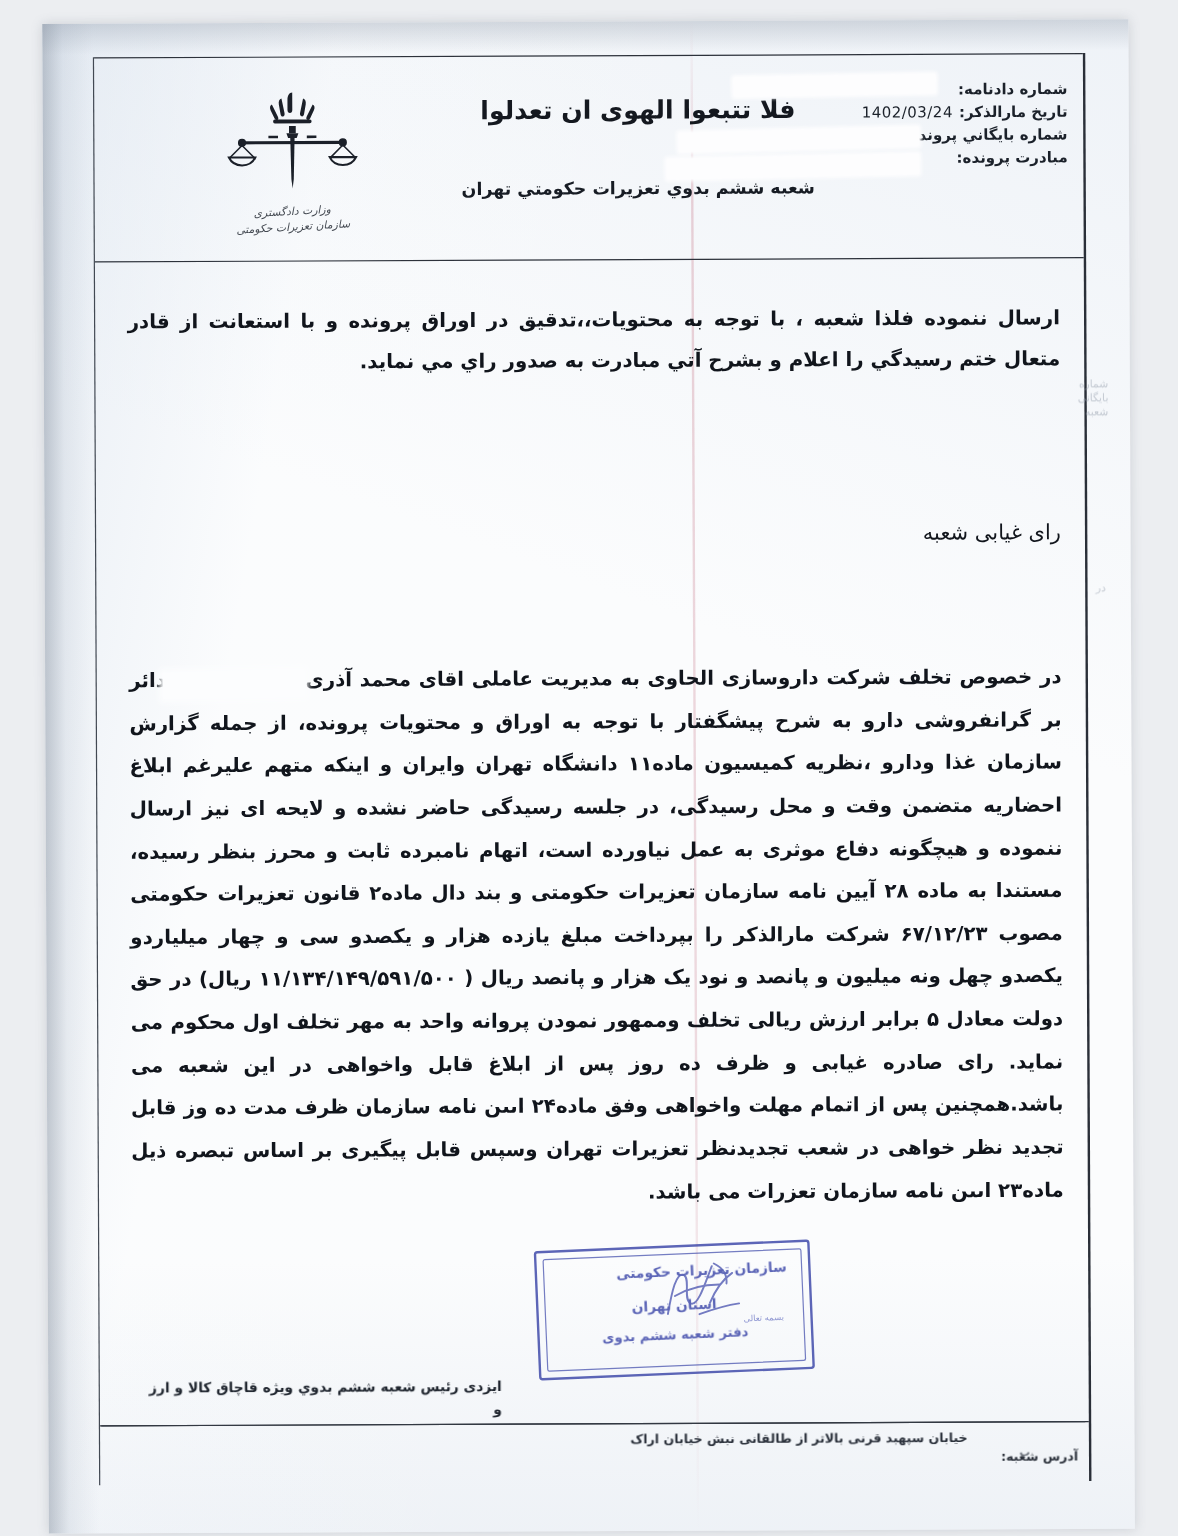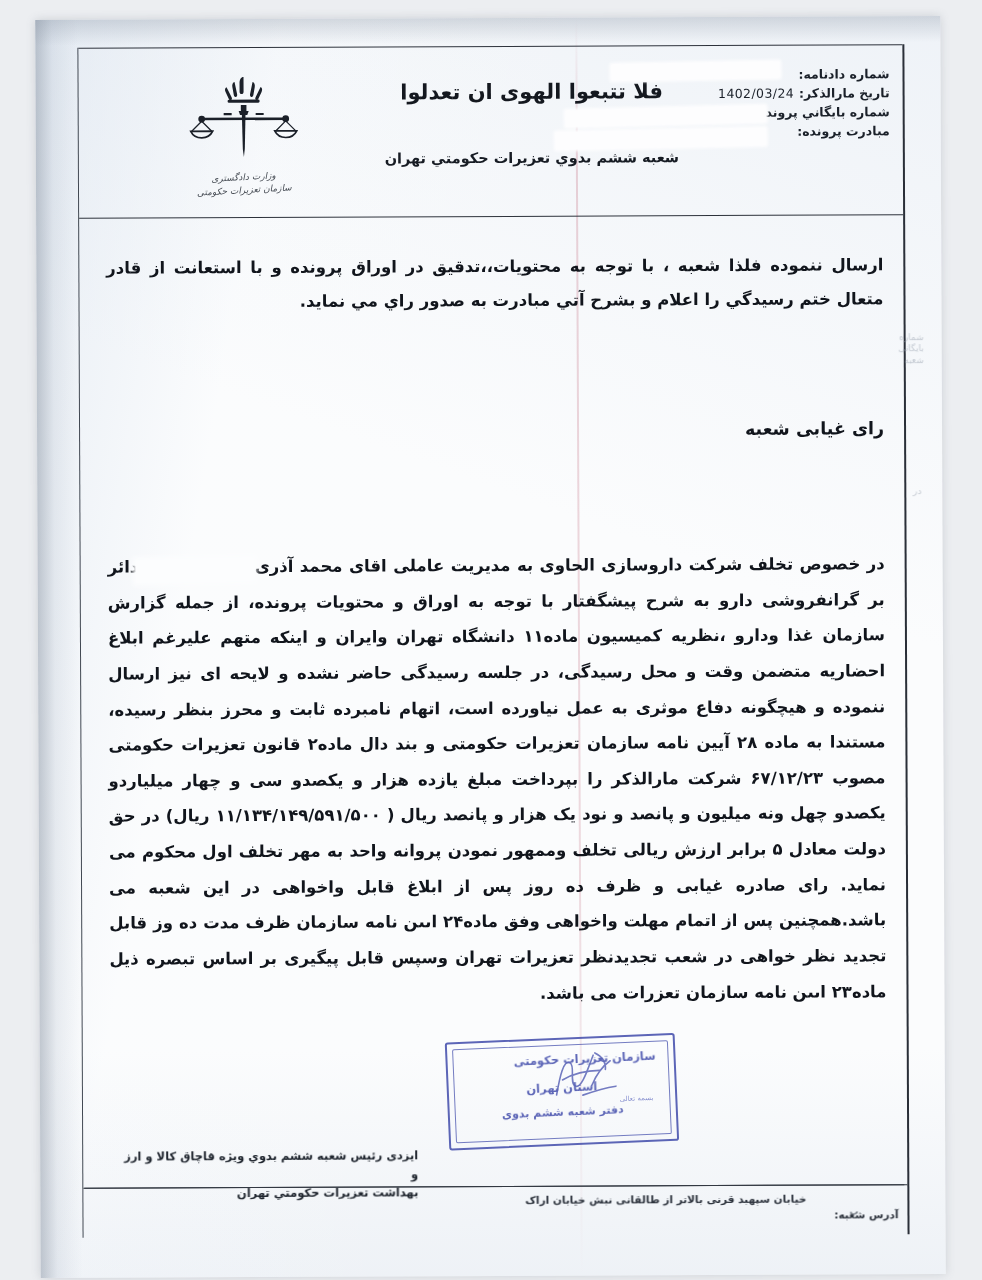--- a/index.html
+++ b/index.html
@@ -182,23 +182,23 @@
   .para-intro {
     left: 70px;
     right: 58px;
     top: 232px;
     font-size: 16.5px;
     line-height: 2.05;
   }
   .verdict-title {
     position: absolute;
     right: 58px;
-    top: 402px;
+    top: 418px;
     font-size: 17.5px;
-    font-weight: bold;
+    font-weight: normal;
     color: #11151c;
     margin-left: 40px;
   }
   .para-main {
     left: 70px;
     right: 58px;
     top: 530px;
     font-size: 16.5px;
     line-height: 2.16;
   }
@@ -355,21 +355,21 @@
     <div class="spine-shadow"></div>
     <div class="top-shadow"></div>
     <div class="scan-streak" style="left:540px;"></div>
 
     <div class="frame">
       <div class="rule" style="top:0px;"></div>
       <div class="rule" style="top:170px;"></div>
       <div class="rule" style="top:1140px;"></div>
     </div>
 
-    <div class="ghost-col" style="top:316px;">شماره بایگانی شعبه</div>
+    <div class="ghost-col" style="top:300px;">شماره بایگانی شعبه</div>
     <div class="ghost-col" style="top:470px;">در</div>
 
     <div class="header-band">
 
       <div class="emblem">
         <svg width="112" height="96" viewBox="0 0 112 96">
 
           <g fill="#1b2029">
             <path d="M56 4 c-2.6 0 -4 2.6 -4 6.4 l0 8.2 c0 1.6 0.8 2.4 2 2.4 c1.2 0 2 -0.8 2 -2.4 l0 -14.6z"></path>
             <path d="M47 9 c-1.8 0.4 -2.6 2.4 -2.2 5 l1.4 8 c0.3 1.6 1.2 2.2 2.2 1.9 c1 -0.3 1.4 -1.3 1.1 -2.9 l-2.5 -12z"></path>
@@ -454,21 +454,20 @@
             <path d="M44 40 C50 30 58 22 66 18"></path>
             <path d="M34 48 C44 46 56 44 68 44"></path>
             <path d="M52 8 C58 12 62 18 60 26"></path>
           </g>
         </svg>
       </div>
     </div>
 
     <div class="sign-block">
       <div>ایزدی رئیس شعبه ششم بدوي ویژه قاچاق کالا و ارز و</div>
-      <div>بهداشت تعزیرات حکومتي تهران</div>
     </div>
 
     <div class="footer-rule"></div>
     <div class="footer">
       <span class="footer-label">آدرس شعبه:</span>
       <span class="footer-address">خیابان سپهبد قرنی بالاتر از طالقانی نبش خیابان اراک</span>
       <span class="footer-mark">ب</span>
     </div>
 
   </div>

